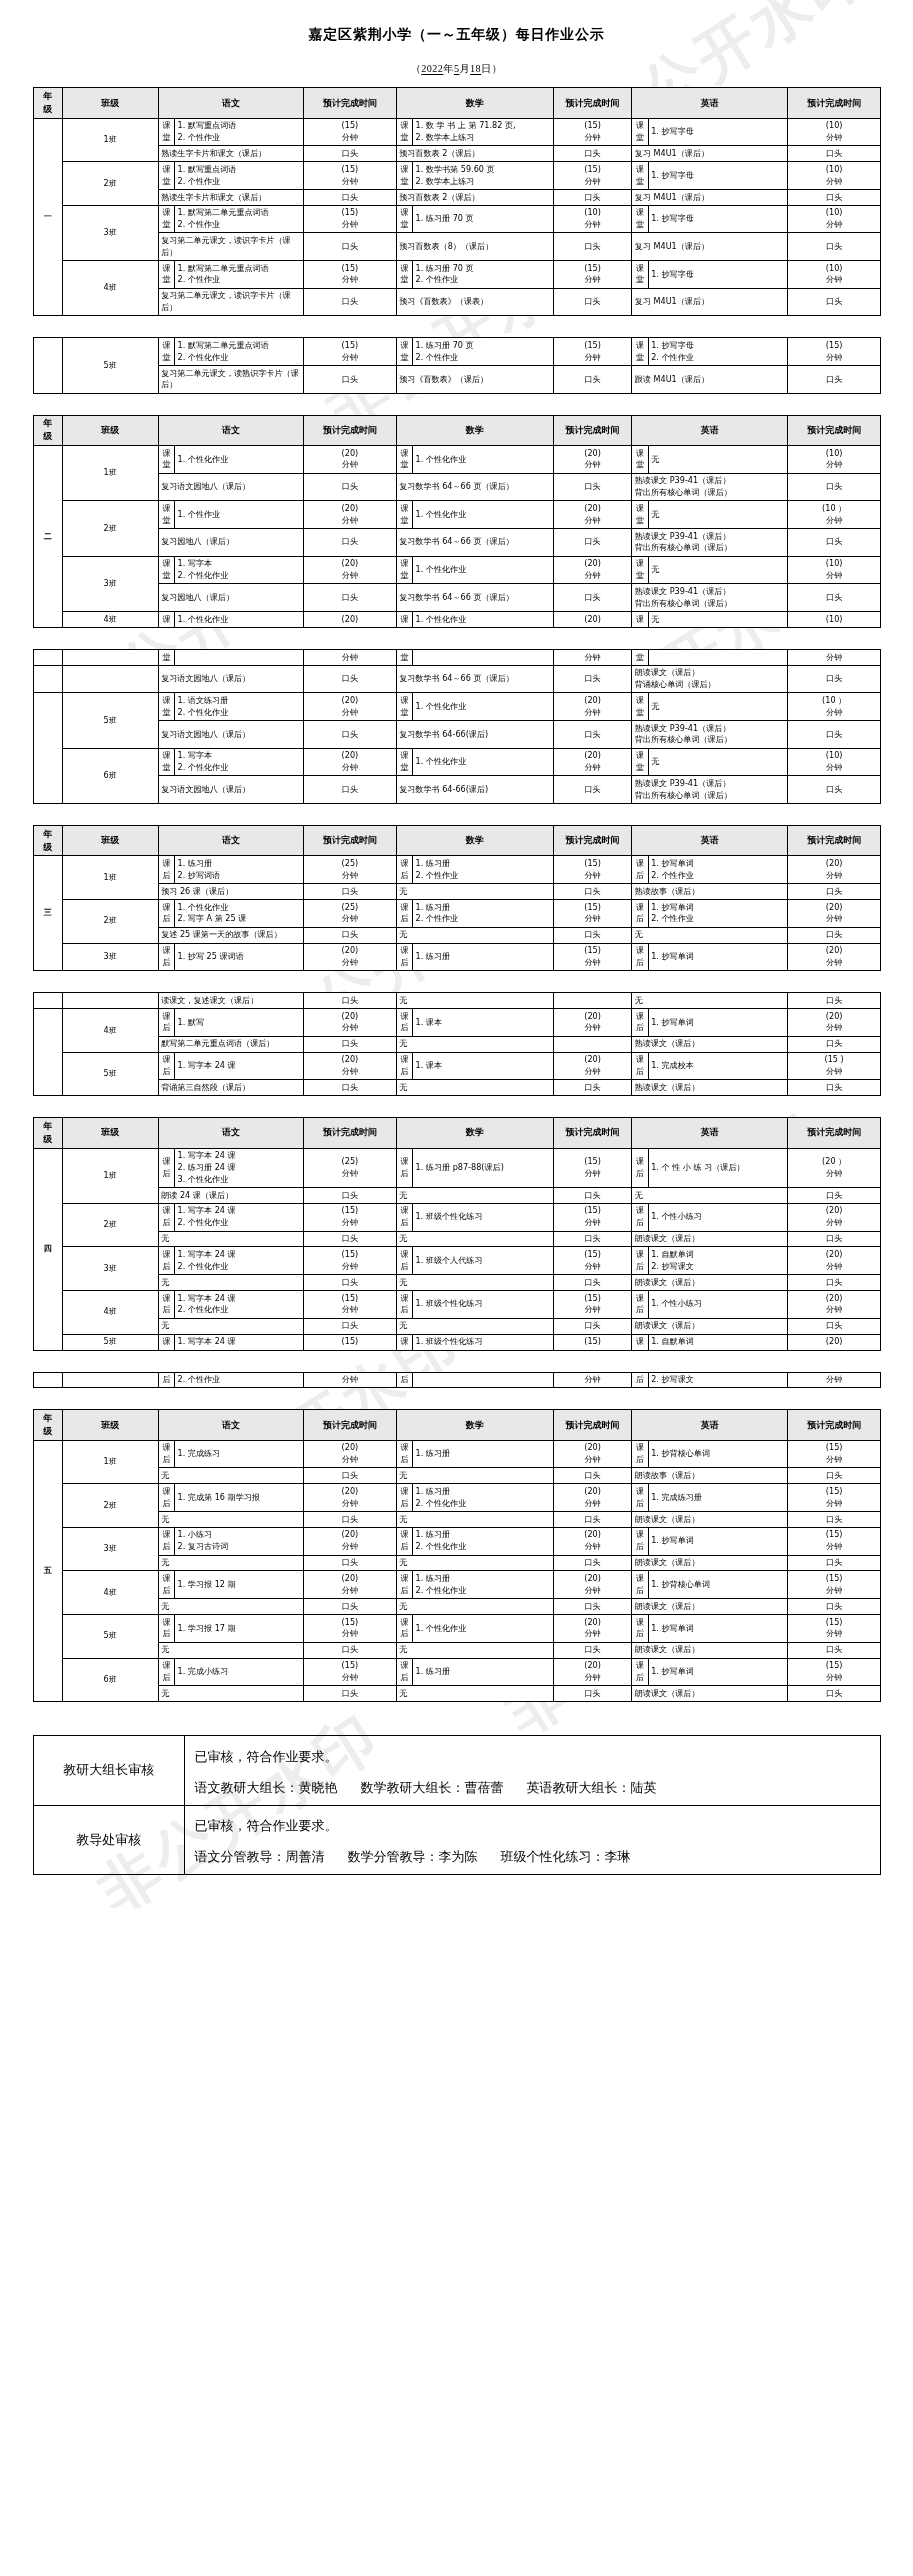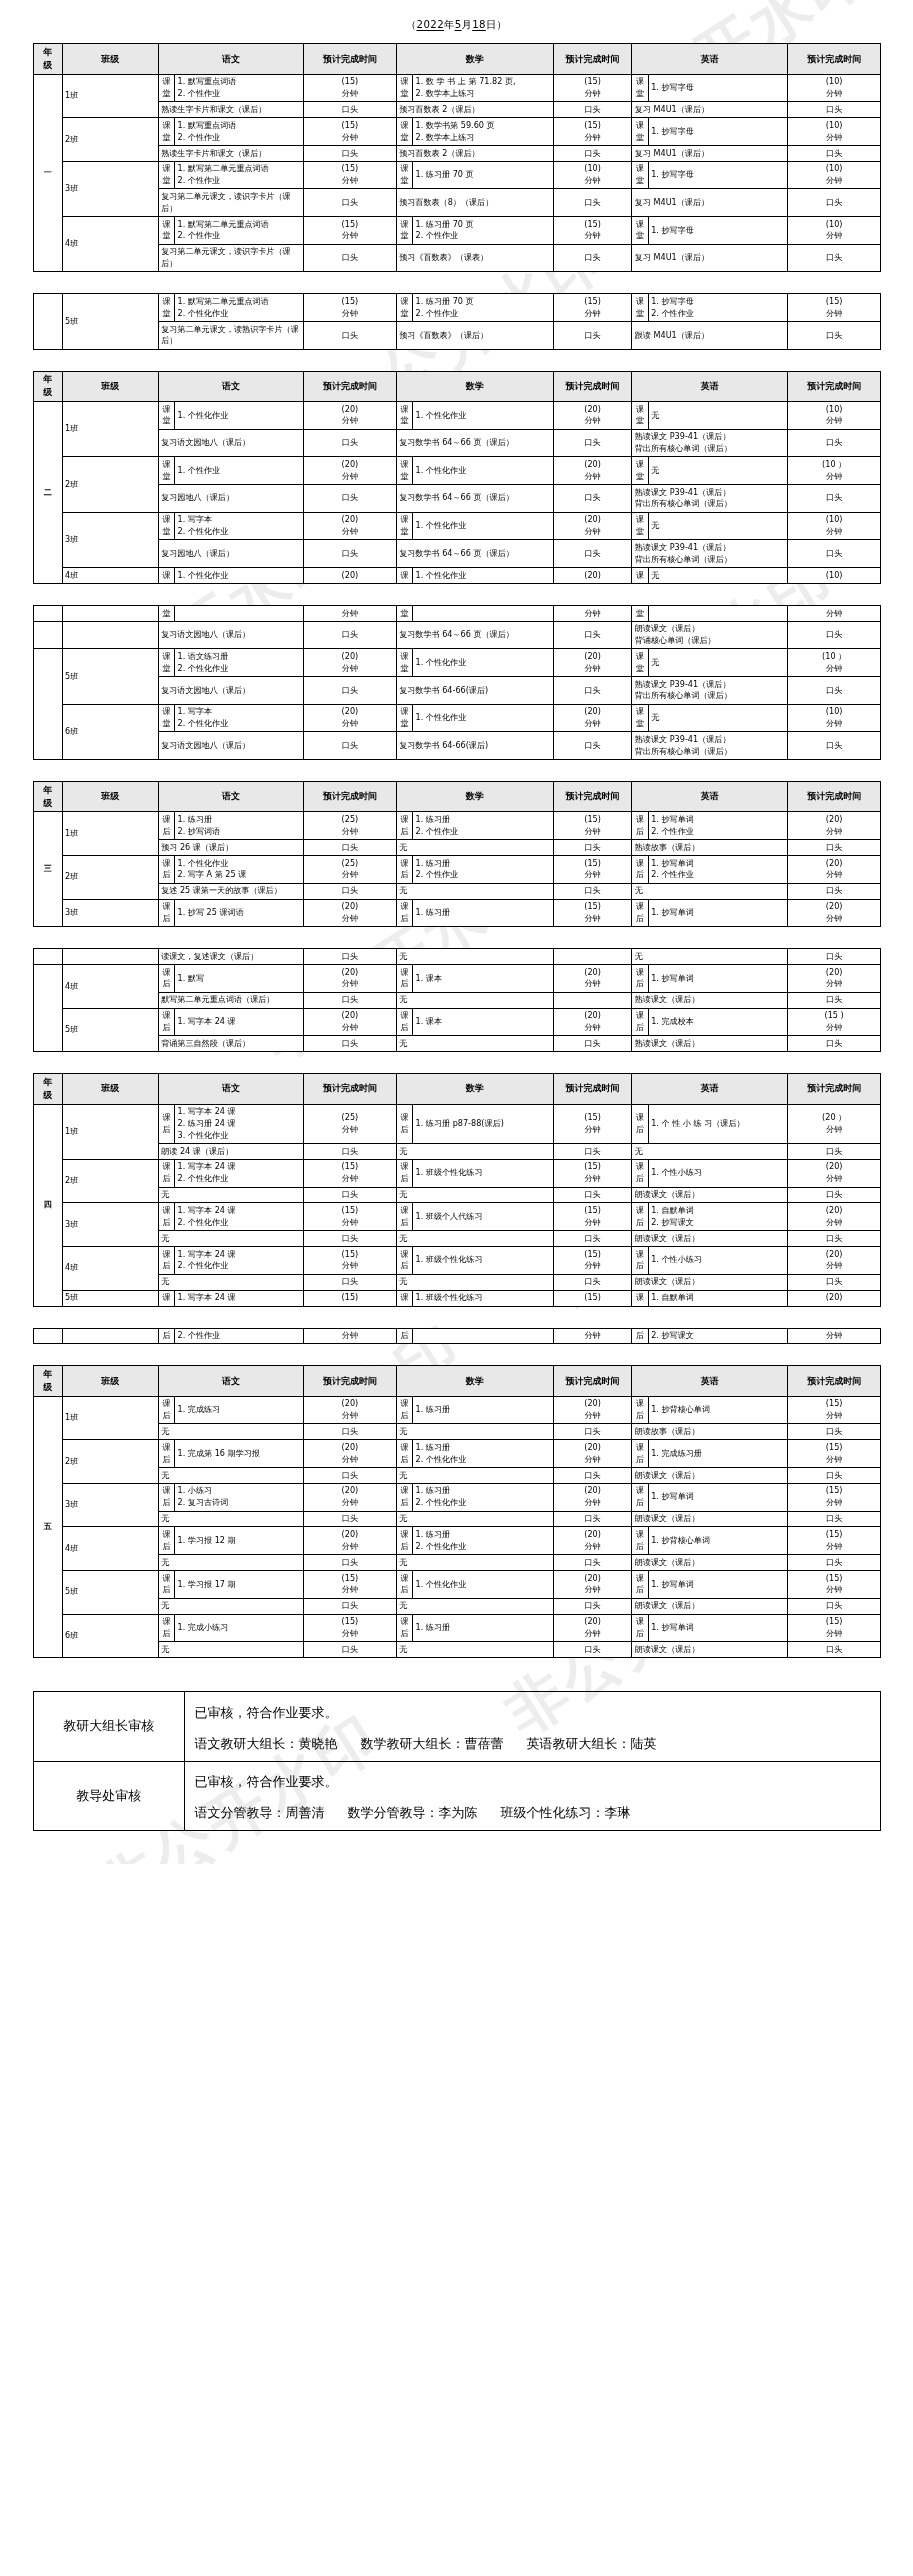--- a/index.html
+++ b/index.html
@@ -19,21 +19,21 @@
   }
   .doc{position:relative;z-index:10;padding:0 33px;}
   .title{
     text-align:center;font-size:14px;font-weight:700;
     letter-spacing:0.8px;padding-top:26px;
   }
   .subtitle{
     text-align:center;font-size:10.2px;padding-top:18px;padding-bottom:11.4px;
     letter-spacing:0.4px;
   }
-  .subtitle u{text-decoration:underline;text-underline-offset:1.6px;}
+  .subtitle u{text-decoration:underline;text-underline-offset:1.6px;font-family:Liberation Serif, serif;}
   table.grid{
     border-collapse:collapse;width:848px;table-layout:fixed;
     margin-bottom:0;
   }
   table.grid td,table.grid th{
     border:0.8px solid #000;
     font-size:8.1px;
     line-height:1.45;
     padding:1.6px 2.4px;
     vertical-align:middle;
@@ -46,21 +46,21 @@
   .c{text-align:center;}
   .l{text-align:left;}
   .vert{
     text-align:center;font-size:8.1px;line-height:1.15;
     width:13px;padding:0.8px;
   }
   .gradecell{
     text-align:center;font-weight:700;font-size:10.6px;
     width:24.4px;
   }
-  .classcell{font-size:9px;width:81px;}
+  .classcell{text-align:center;font-size:9px;width:81px;}
   .blk{display:block;}
   .gap{height:21px;}
   .spacer{height:33px;}
   
   col.g{width:24.4px}
   col.k{width:82px}
   col.sv{width:14px}
   col.sc{width:110px}
   col.st{width:79px}
   col.mv{width:14px}
@@ -91,20 +91,21 @@
   <div class="wm" style="left:537px;top:619px;">非公开水印</div>
   <div class="wm" style="left:244px;top:920px;">非公开水印</div>
   <div class="wm" style="left:521px;top:1172px;">非公开水印</div>
   <div class="wm" style="left:163px;top:1384px;">非公开水印</div>
   <div class="wm" style="left:488px;top:1595px;">非公开水印</div>
   <div class="wm" style="left:81px;top:1774px;">非公开水印</div>
   <div class="wm" style="left:423px;top:1970px;">非公开水印</div>
 
   <div class="doc">
 
+    <div class="title">嘉定区紫荆小学（一～五年级）每日作业公示</div>
 
     <div class="subtitle">
       <span>（</span><u>2022</u><span>年</span><u>5</u><span>月</span><u>18</u><span>日</span><span>）</span>
     </div>
 
     <div id="tables-root">
         <table class="grid">
           <colgroup>
             <col class="g">
             <col class="k">

